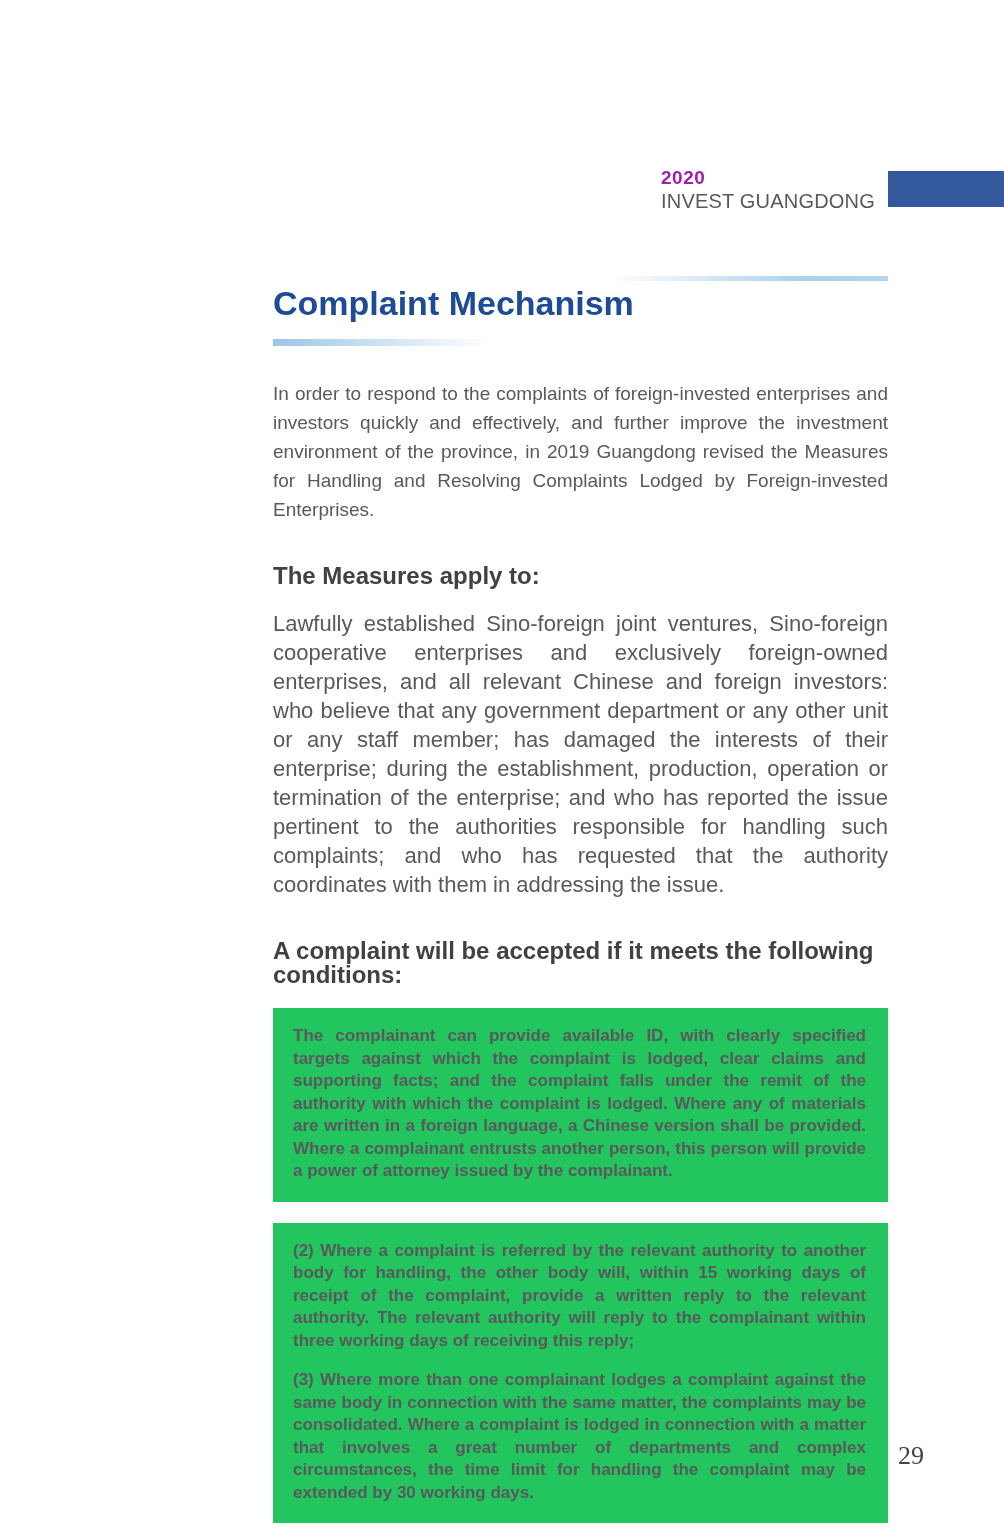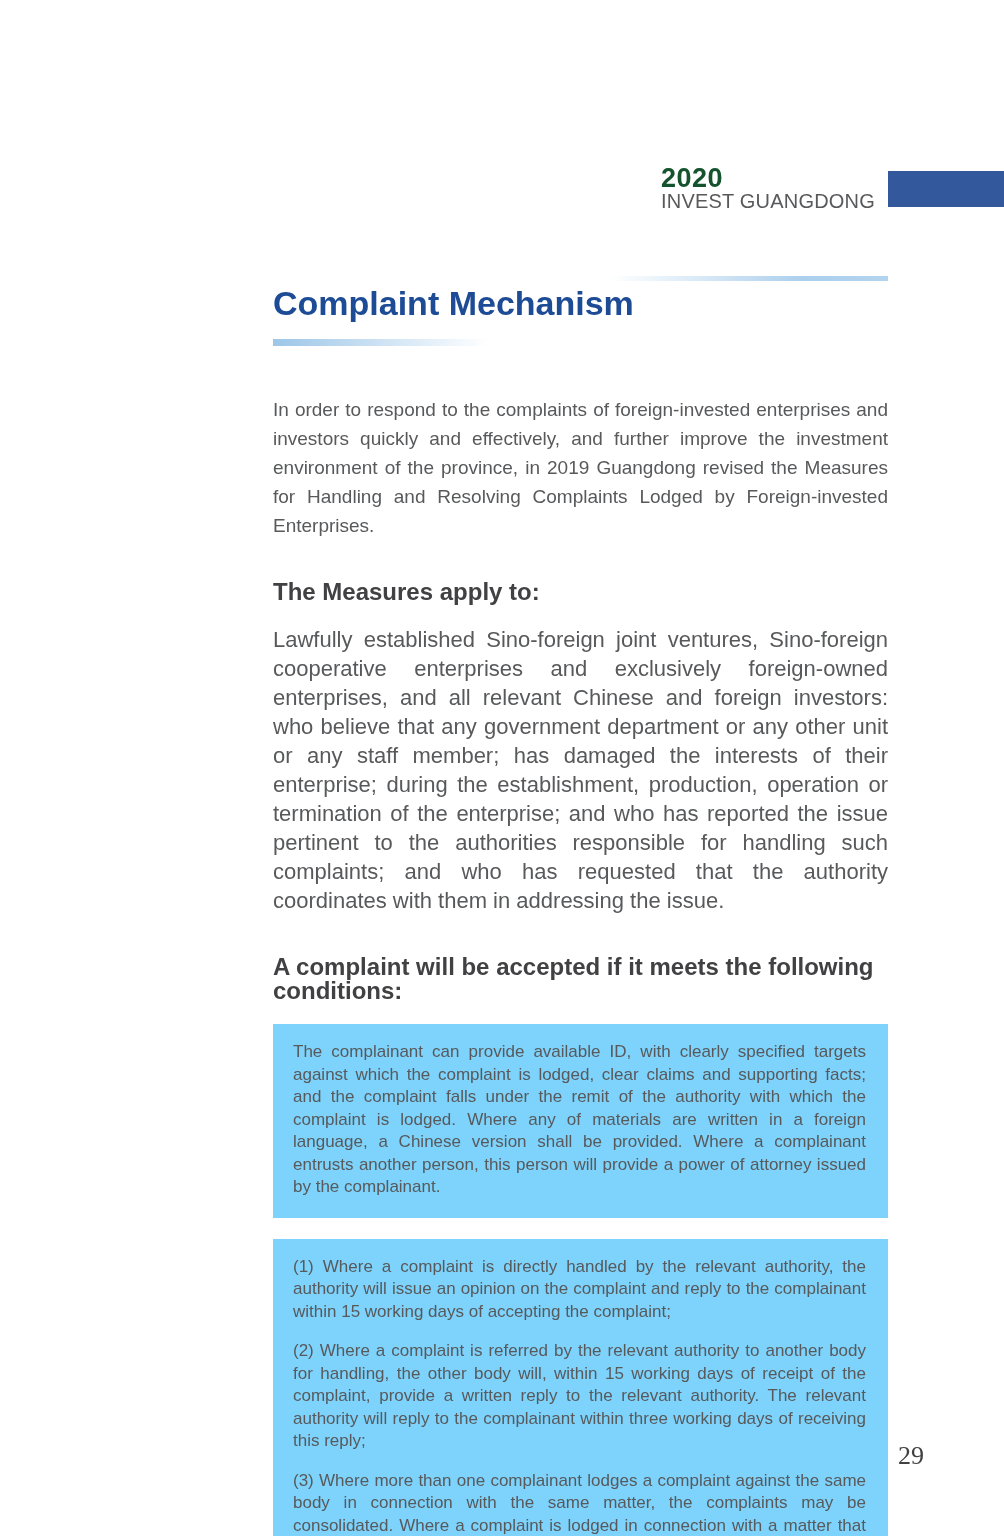--- a/index.html
+++ b/index.html
@@ -17,23 +17,23 @@
   }
 
   
   .header-text {
     position: absolute;
     top: 165px;
     right: 129px;
     text-align: left;
   }
   .header-year {
-    font-size: 27px;
+    font-size: 19px;
     font-weight: bold;
-    color: #14532d;
+    color: #a21caf;
     letter-spacing: 0.5px;
     line-height: 26px;
   }
   .header-brand {
     font-size: 20px;
     color: #58595b;
     letter-spacing: 0.2px;
     line-height: 18px;
     margin-top: 1px;
   }
@@ -66,21 +66,21 @@
     line-height: 40px;
   }
   .title-underline {
     width: 216px;
     height: 7px;
     margin-top: 3px;
     background: linear-gradient(to right, #9cc6e8, rgba(156, 198, 232, 0));
   }
 
   .intro {
-    margin: 49px 0 0 0;
+    margin: 33px 0 0 0;
     font-size: 19px;
     line-height: 29px;
     color: #58595b;
     text-align: justify;
   }
 
   .section-heading {
     margin: 40px 0 0 0;
     font-size: 24px;
     font-weight: bold;
@@ -90,22 +90,23 @@
   .section-body {
     margin: 21px 0 0 0;
     font-size: 22px;
     line-height: 29px;
     color: #58595b;
     text-align: justify;
   }
 
   .graybox {
     margin-top: 21px;
-    background: #7dd3fc;
+    background: #22c55e;
     padding: 17px 22px 19px 20px;
+    font-weight: bold;
   }
   .graybox p {
     margin: 0;
     font-size: 17px;
     line-height: 22.5px;
     color: #58595b;
     text-align: justify;
   }
   .graybox p + p {
     margin-top: 17px;
@@ -142,21 +143,20 @@
 
     <h2 class="section-heading">The Measures apply to:</h2>
     <p class="section-body">Lawfully established Sino-foreign joint ventures, Sino-foreign cooperative enterprises and exclusively foreign-owned enterprises, and all relevant Chinese and foreign investors: who believe that any government department or any other unit or any staff member; has damaged the interests of their enterprise; during the establishment, production, operation or termination of the enterprise; and who has reported the issue pertinent to the authorities responsible for handling such complaints; and who has requested that the authority coordinates with them in addressing the issue.</p>
 
     <h2 class="section-heading">A complaint will be accepted if it meets the following conditions:</h2>
     <div class="graybox">
       <p>The complainant can provide available ID, with clearly specified targets against which the complaint is lodged, clear claims and supporting facts; and the complaint falls under the remit of the authority with which the complaint is lodged. Where any of materials are written in a foreign language, a Chinese version shall be provided. Where a complainant entrusts another person, this person will provide a power of attorney issued by the complainant.</p>
     </div>
 
     <div class="graybox">
-      <p>(1) Where a complaint is directly handled by the relevant authority, the authority will issue an opinion on the complaint and reply to the complainant within 15 working days of accepting the complaint;</p>
       <p>(2) Where a complaint is referred by the relevant authority to another body for handling, the other body will, within 15 working days of receipt of the complaint, provide a written reply to the relevant authority. The relevant authority will reply to the complainant within three working days of receiving this reply;</p>
       <p>(3) Where more than one complainant lodges a complaint against the same body in connection with the same matter, the complaints may be consolidated. Where a complaint is lodged in connection with a matter that involves a great number of departments and complex circumstances, the time limit for handling the complaint may be extended by 30 working days.</p>
     </div>
 
   </div>
 
   <div class="page-number">29</div>
 
 </div>
 

